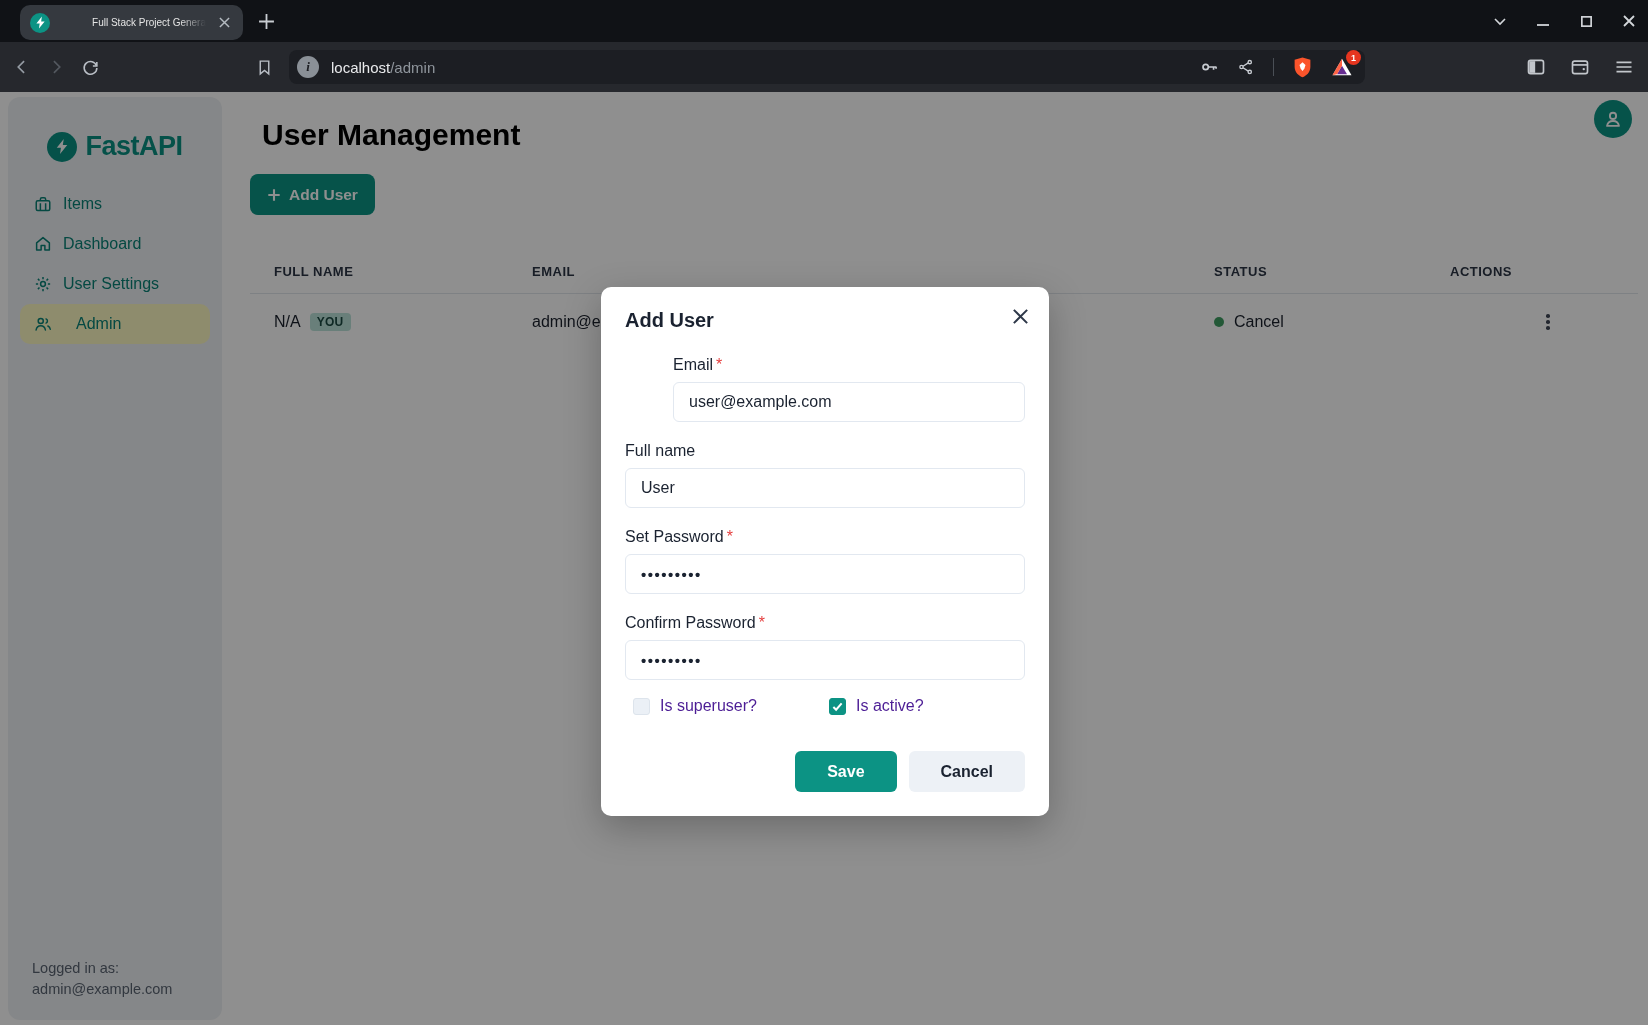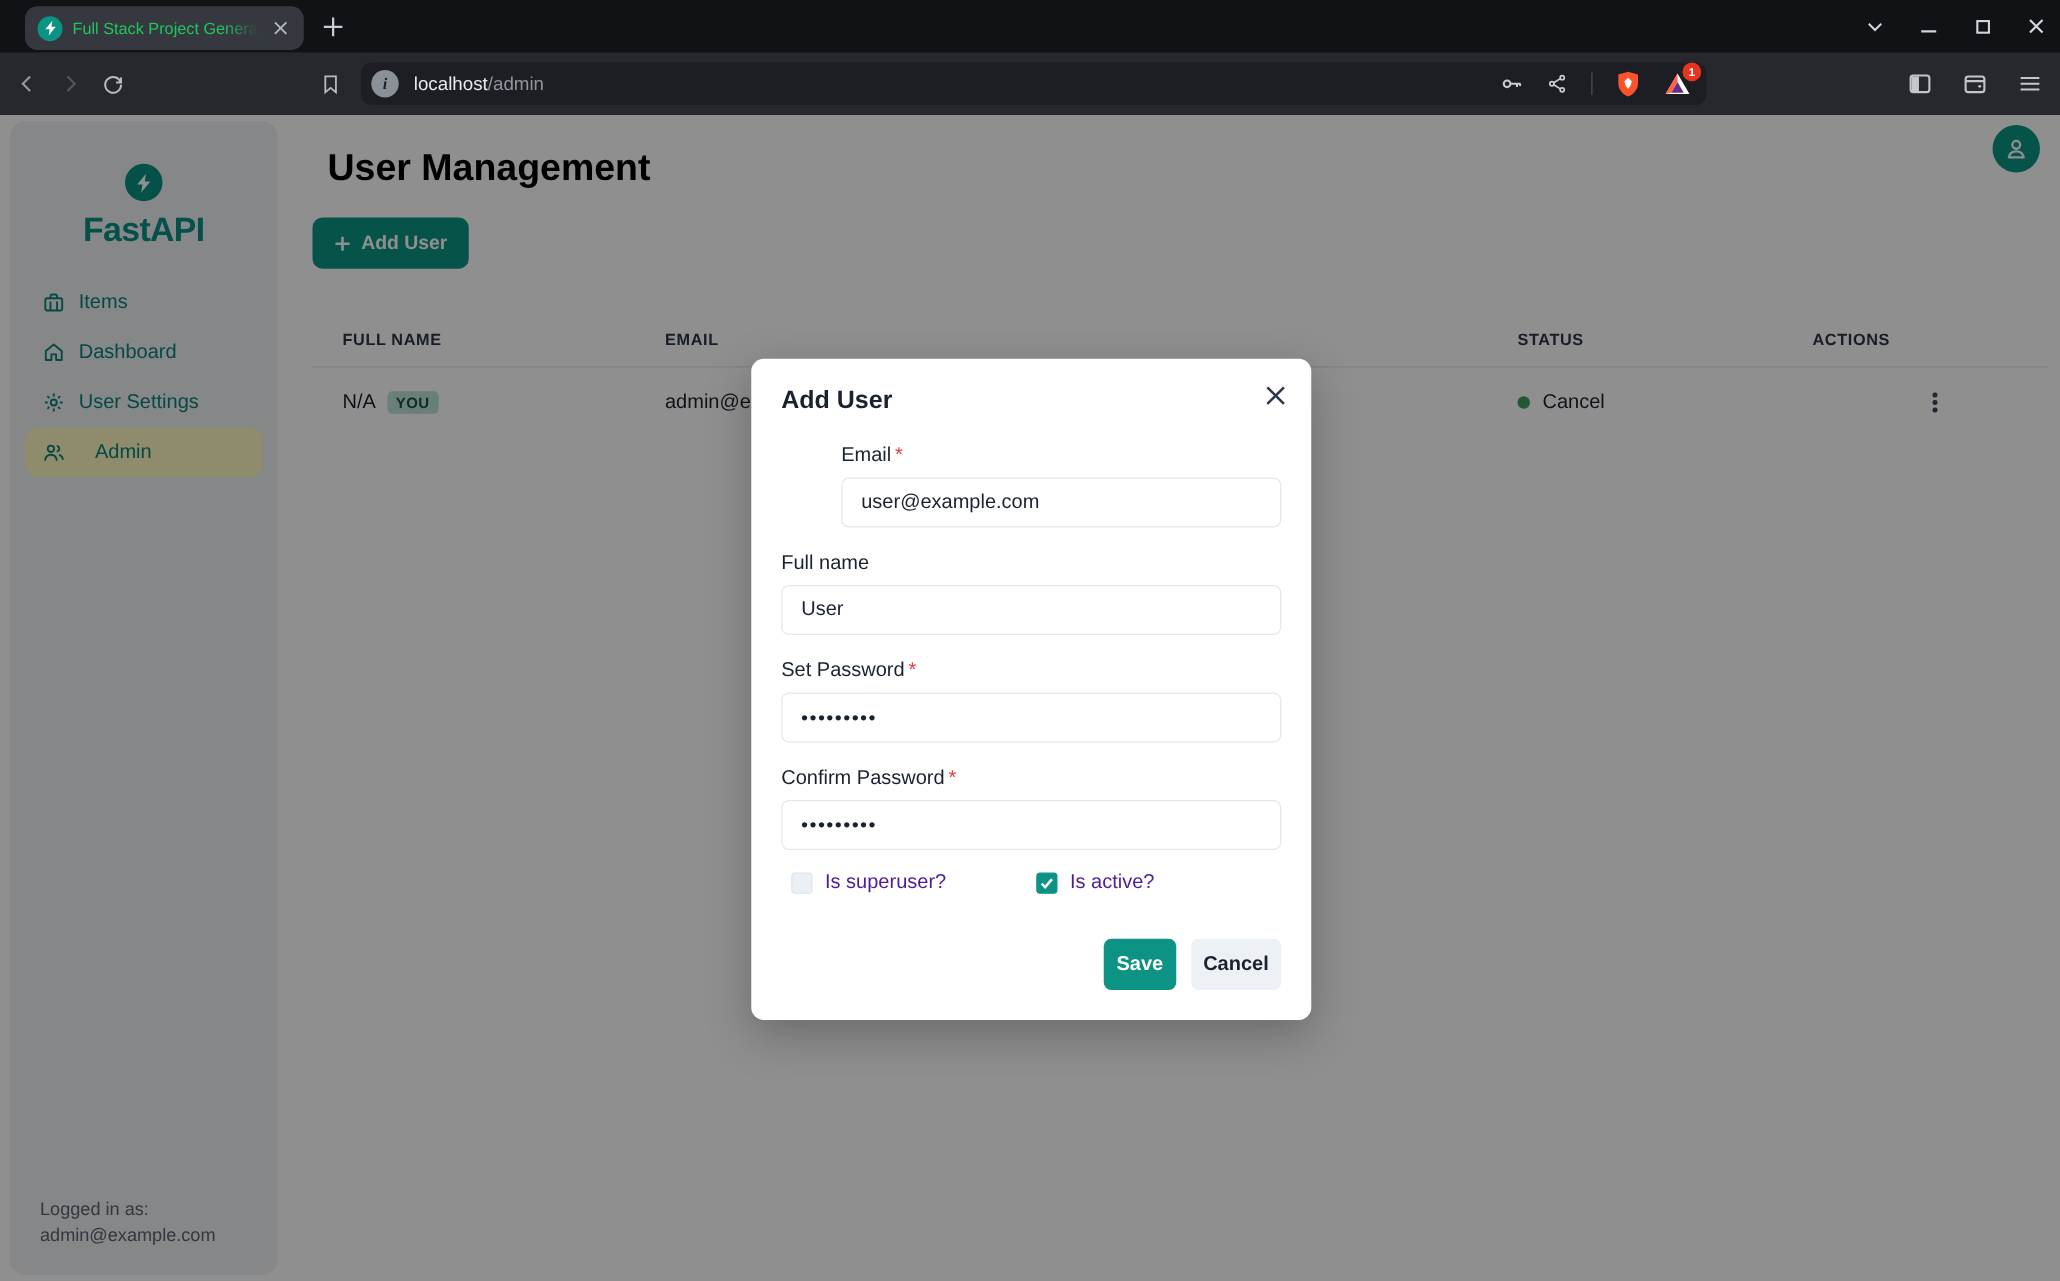--- a/index.html
+++ b/index.html
@@ -6,22 +6,22 @@
   html,body { width:1648px; height:1025px; overflow:hidden; }
   body { font-family:"Liberation Sans", sans-serif; background:#101216; position:relative; }
   svg { display:block; }
 
   
   .tabbar { position:relative; height:42px; background:#101216; }
   .tab { position:absolute; left:20px; top:5px; width:223px; height:35px; background:#35393f;
          border-radius:10px; display:flex; align-items:center; padding:0 10px; }
   .favicon { width:20px; height:20px; border-radius:50%; background:#0c9384; color:#fff;
              display:flex; align-items:center; justify-content:center; flex:none; }
-  .tab-title { margin-left:8px; font-size:13px; color:#22c55e; white-space:nowrap; overflow:hidden;
-               width:148px; position:relative; }
+  .tab-title { margin-left:8px; font-size:10px; color:#e5e5e5; white-space:nowrap; overflow:hidden;
+               width:148px; position:relative;text-align:right; }
   .tab-title::after { content:""; position:absolute; right:0; top:0; bottom:0; width:26px;
                       background:linear-gradient(90deg, rgba(53,57,63,0), #35393f); }
   .tab-close { margin-left:auto; color:#b4bac0; width:18px; height:18px; display:flex;
                align-items:center; justify-content:center; }
   .newtab { position:absolute; left:254px; top:9px; width:24px; height:24px; color:#c9cdd2;
             display:flex; align-items:center; justify-content:center; }
   .winctl { position:absolute; right:10px; top:0; height:42px; display:flex; align-items:center; gap:25px;
             color:#d3d6da; }
   .winbtn { width:18px; height:18px; display:flex; align-items:center; justify-content:center; }
 
@@ -43,21 +43,21 @@
                    align-items:center; justify-content:center; padding:0 3px; }
   .right-icons { position:absolute; right:14px; top:0; height:50px; display:flex; align-items:center; gap:24px;
                  color:#c3c7cc; }
 
   
   .page { position:absolute; top:92px; left:0; right:0; bottom:0; background:#ffffff; }
   .dim-overlay { position:absolute; inset:0; background:rgba(0,0,0,0.44); z-index:50; }
 
   .sidebar { position:absolute; left:8px; top:5px; bottom:5px; width:214px; background:#EEF1F4;
              border-radius:12px; z-index:1; }
-  .logo-row { margin-top:34px; display:flex; align-items:center; justify-content:center; gap:8px;flex-direction:column; }
+  .logo-row { margin-top:34px; display:flex; align-items:center; justify-content:center; gap:8px; }
   .logo-circle { width:30px; height:30px; border-radius:50%; background:#0a9183; color:#fff;
                  display:flex; align-items:center; justify-content:center; }
   .logo-text { font-size:27px; font-weight:600; color:#0a9183; letter-spacing:-0.5px; }
   .nav { margin-top:22px; padding:0 12px; }
   .nav-item { height:40px; display:flex; align-items:center; gap:11px; padding:0 14px; border-radius:10px;
               color:#098377; font-size:16px; }
   .nav-item.active { background:#fef9c3;gap:24px; }
   .nav-icon { width:18px; height:18px; flex:none; }
   .sidebar-footer { position:absolute; left:24px; right:12px; bottom:20px; font-size:14.5px;
                     color:#5a6472; line-height:21px; }
@@ -95,21 +95,21 @@
   .finput.pw { font-size:15px; letter-spacing:1.5px; font-weight:bold; }
   .cb-row { margin-top:17px; display:grid; grid-template-columns:1fr 1fr; padding-left:8px; }
   .cb-item { display:flex; align-items:center; gap:10px; }
   .cb-box { width:17px; height:17px; border-radius:3px; background:#EBF0F6; border:1px solid #DDE4EC;
             display:flex; align-items:center; justify-content:center; flex:none; }
   .cb-box.checked { background:#0c9384; border-color:#0c9384; }
   .cb-box svg { display:none; }
   .cb-box.checked svg { display:block; }
   .cb-label { font-size:16px; color:#4c1d95; }
   .btn-row { margin-top:36px; display:flex; justify-content:flex-end; gap:12px; }
-  .btn { height:41px; border:none; border-radius:6px; font-size:16px; font-weight:bold; padding:0 10px;
+  .btn { height:41px; border:none; border-radius:6px; font-size:16px; font-weight:bold; padding:0 32px;
          font-family:inherit; }
   .btn-save { background:#0c9384; color:#fff; }
   .btn-cancel { background:#EDF1F6; color:#1a2230; }
 </style>
 </head>
 <body>
 
 <div class="tabbar">
   <div class="tab">
     <span class="favicon">

